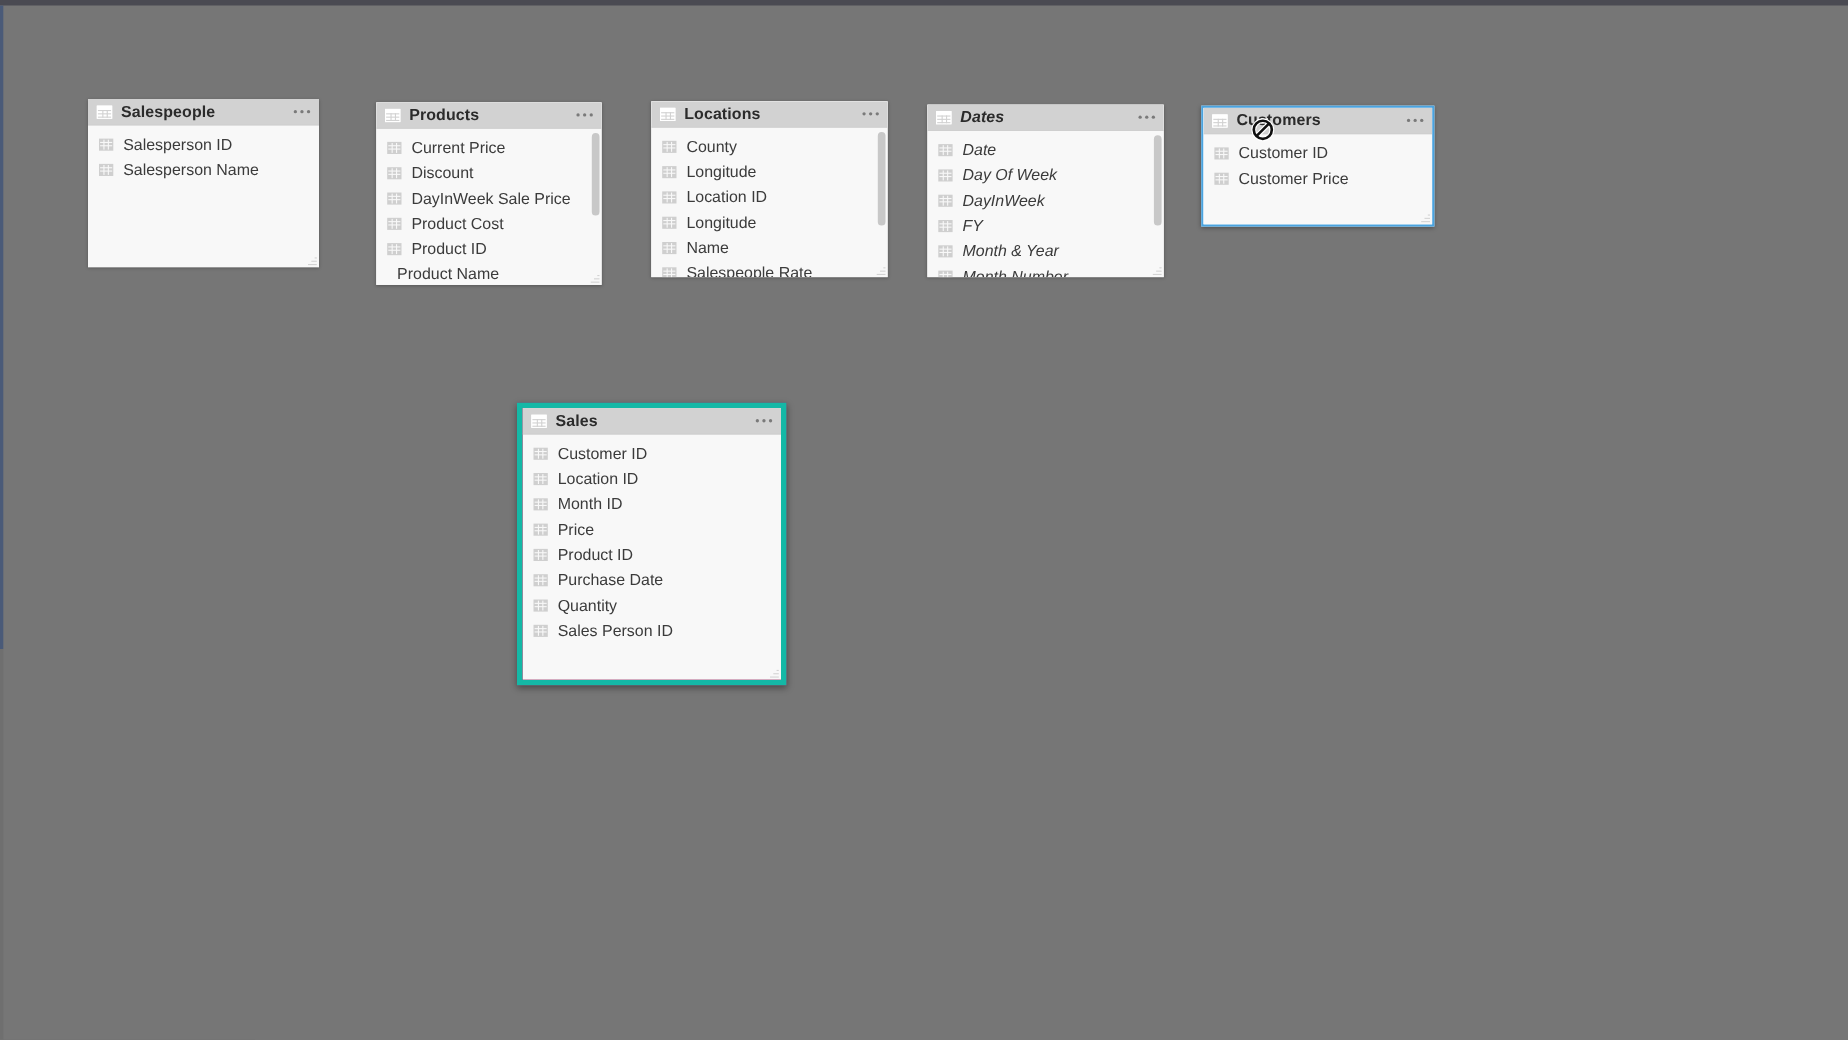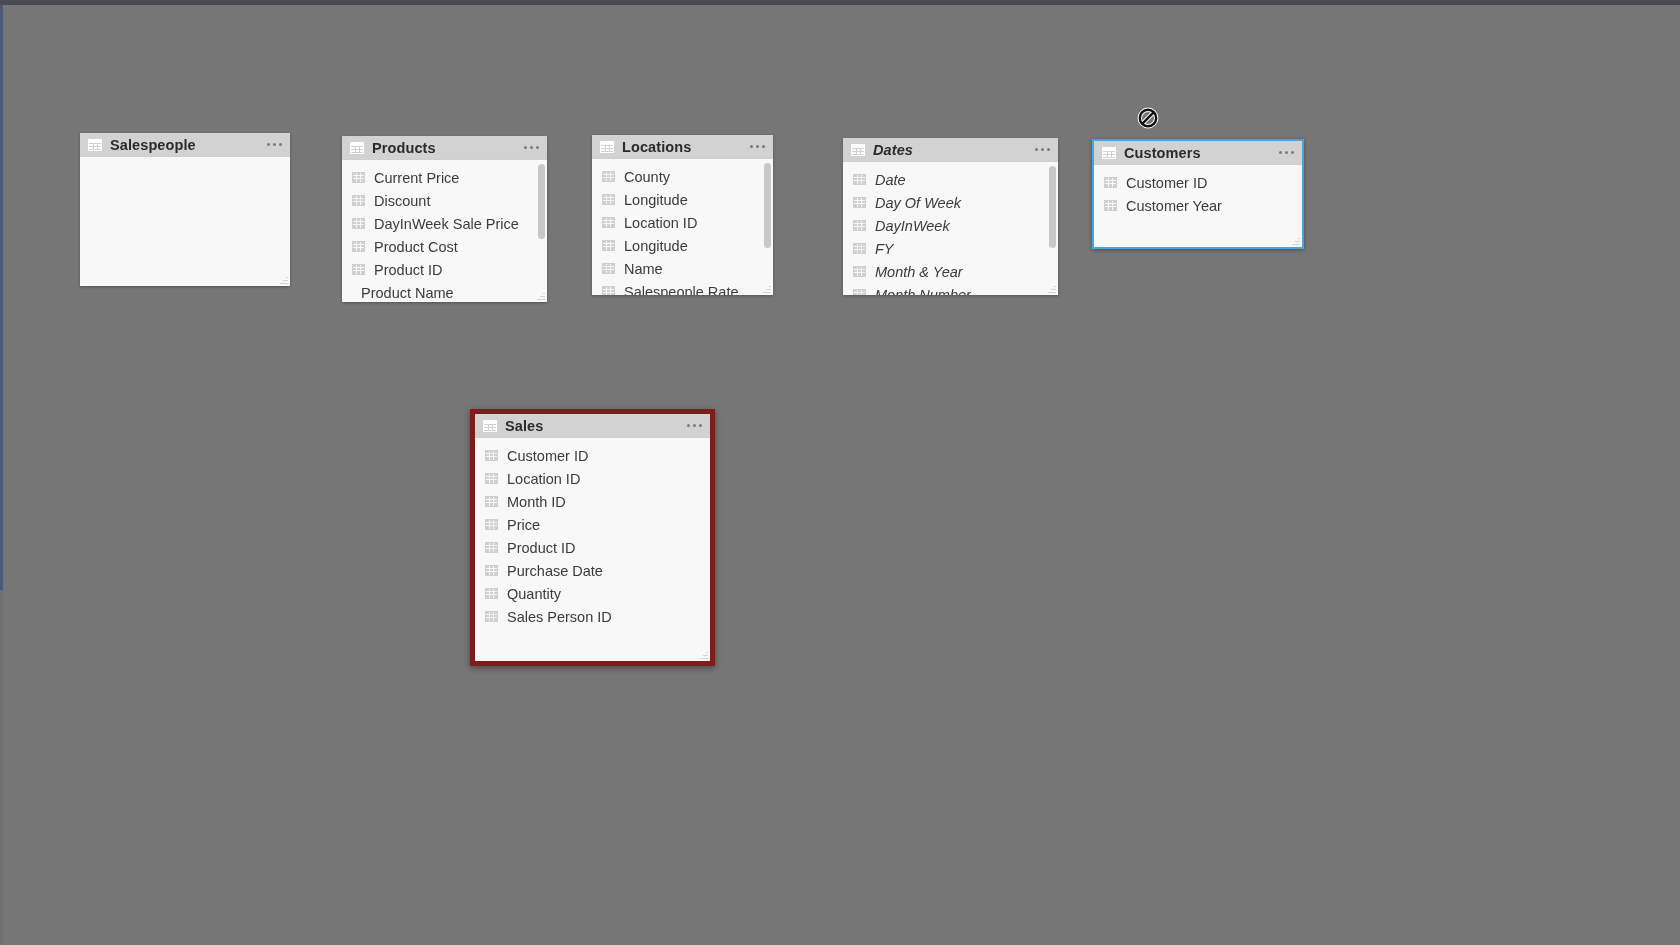--- a/index.html
+++ b/index.html
@@ -43,37 +43,36 @@
     background: #6f6f6f;
   }
 
   
   .table-card {
     position: absolute;
     background: #f8f8f8;
     box-sizing: border-box;
     box-shadow: 0 1px 3px rgba(0,0,0,0.28);
     overflow: hidden;
-    margin-top: 43px;
   }
   .card-inner {
     position: absolute;
     inset: 0;
     background: #f8f8f8;
     overflow: hidden;
   }
 
   
   .table-card.sel-soft {
     border: 2px solid #4aa3df;
     background: #ffffff;
     box-shadow: 0 1px 4px rgba(0,0,0,0.35);
   }
   .table-card.sel-strong {
-    border: 5px solid #7f1d1d;
+    border: 5px solid #14b8a6;
     background: #be185d;
     box-shadow: 0 2px 6px rgba(0,0,0,0.4);
   }
 
   
   .card-header {
     height: 24px;
     background: #d2d2d2;
     display: flex;
     align-items: center;
@@ -227,20 +226,34 @@
             <span class="hdr-icon">
               <span class="g"></span>
             </span>
             <span class="card-title">Salespeople</span>
             <span class="ellipsis-menu">
               <i></i>
               <i></i>
               <i></i>
             </span>
           </div>
+          <div class="field-list">
+            <div class="field-row">
+              <span class="fld-icon">
+                <span class="g"></span>
+              </span>
+              <span class="field-label">Salesperson ID</span>
+            </div>
+            <div class="field-row">
+              <span class="fld-icon">
+                <span class="g"></span>
+              </span>
+              <span class="field-label">Salesperson Name</span>
+            </div>
+          </div>
           <div class="resize-grip">
             <span></span>
             <span></span>
             <span></span>
           </div>
         </div>
       </div>
       <div class="table-card" style="left: 342px; top: 93px; width: 205px; height: 166px;">
         <div class="card-inner">
           <div class="card-header">
@@ -290,21 +303,21 @@
             </div>
           </div>
           <div class="card-scrollbar" style="height: 75px;"></div>
           <div class="resize-grip">
             <span></span>
             <span></span>
             <span></span>
           </div>
         </div>
       </div>
-      <div class="table-card" style="left: 592px; top: 92px; width: 181px; height: 160px;">
+      <div class="table-card" style="left: 592px; top: 92px; width: 215px; height: 160px;">
         <div class="card-inner">
           <div class="card-header">
             <span class="hdr-icon">
               <span class="g"></span>
             </span>
             <span class="card-title">Locations</span>
             <span class="ellipsis-menu">
               <i></i>
               <i></i>
               <i></i>
@@ -432,21 +445,21 @@
             <div class="field-row">
               <span class="fld-icon">
                 <span class="g"></span>
               </span>
               <span class="field-label">Customer ID</span>
             </div>
             <div class="field-row">
               <span class="fld-icon">
                 <span class="g"></span>
               </span>
-              <span class="field-label">Customer Year</span>
+              <span class="field-label">Customer Price</span>
             </div>
           </div>
           <div class="resize-grip">
             <span></span>
             <span></span>
             <span></span>
           </div>
         </div>
       </div>
       <div class="table-card sel-strong" style="left: 470px; top: 366px; width: 245px; height: 257px;">

